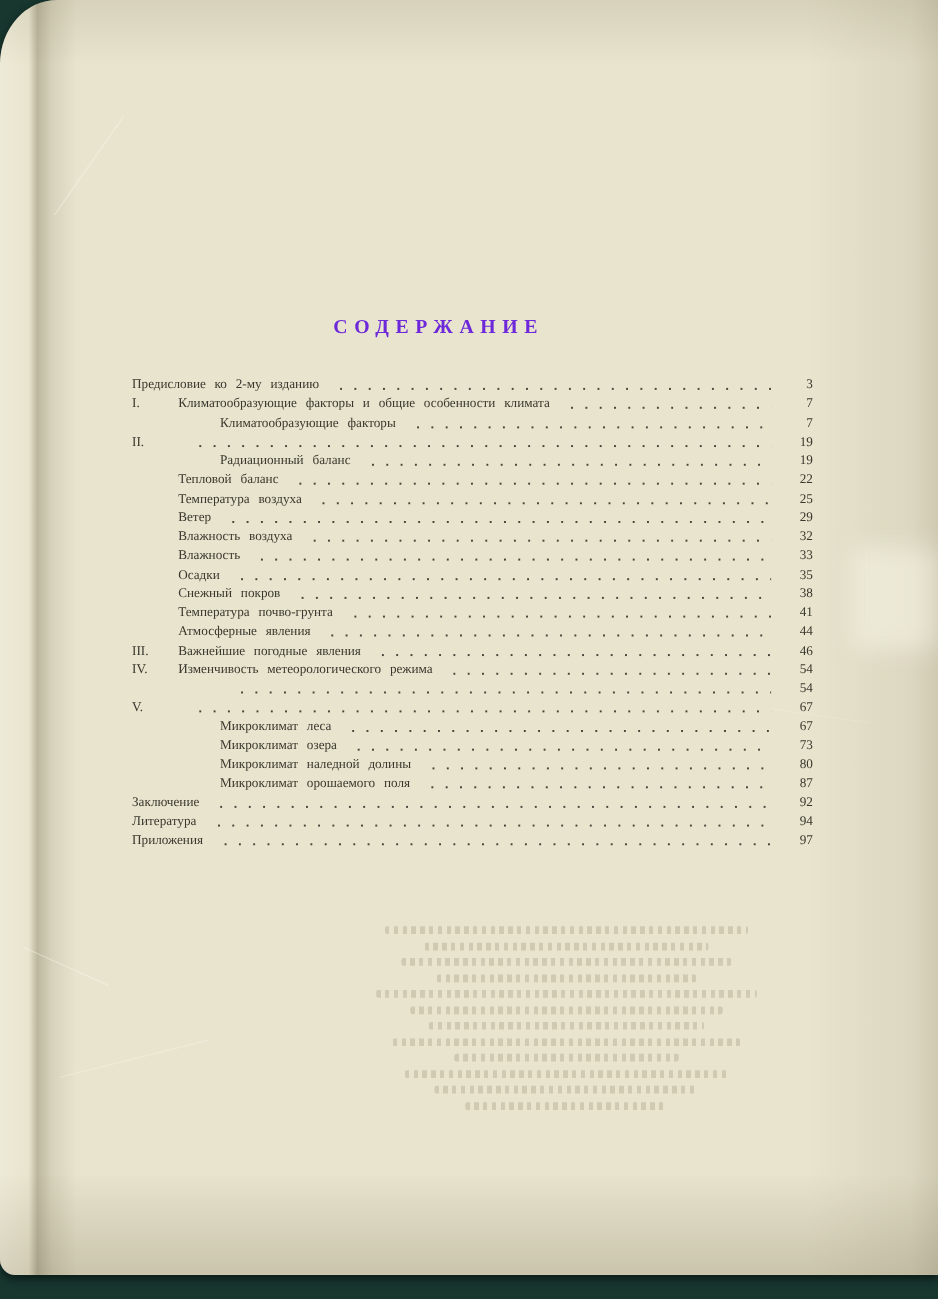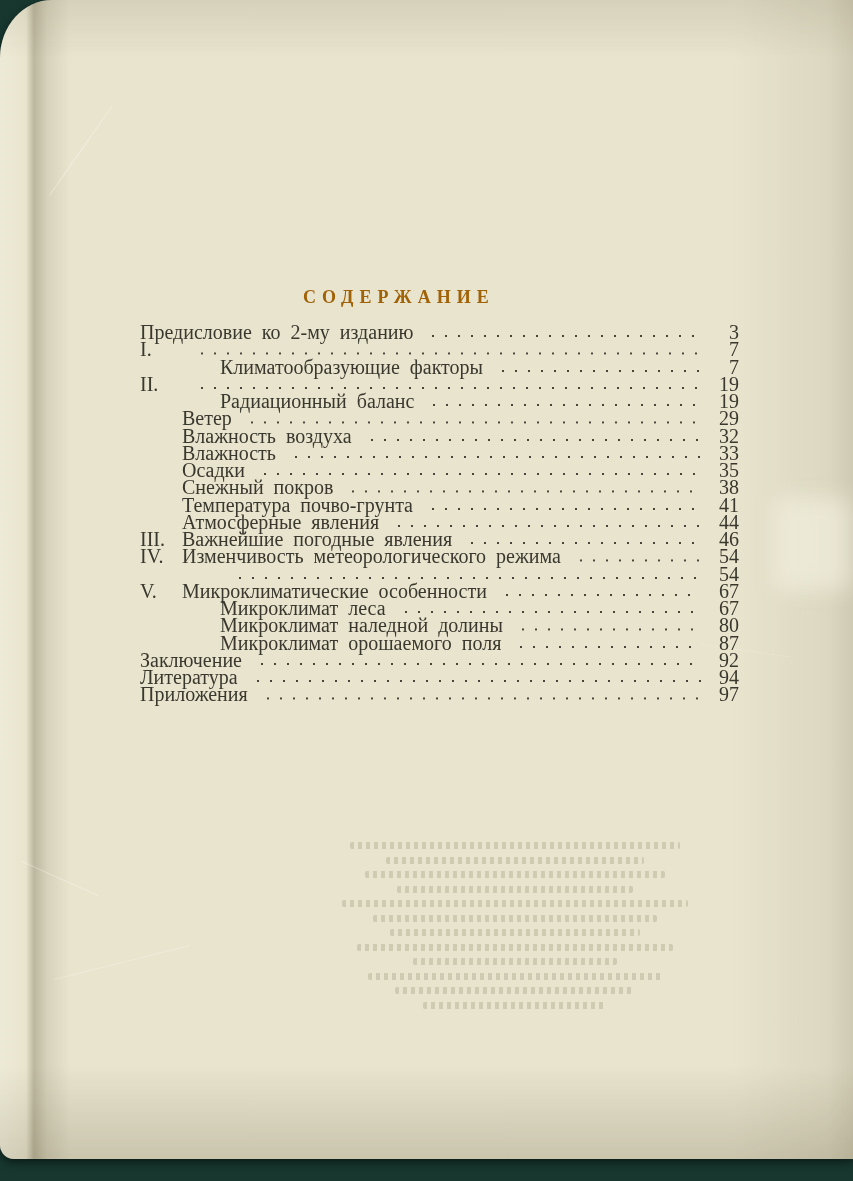--- a/index.html
+++ b/index.html
@@ -43,25 +43,25 @@
   
   .scratch{position:absolute;height:1px;background:rgba(255,255,246,.38);pointer-events:none;}
   .s1{left:26px;top:150px;width:110px;transform:rotate(-55deg);}
   .s2{left:18px;top:878px;width:84px;transform:rotate(24deg);}
   .s3{left:52px;top:962px;width:140px;transform:rotate(-14deg);opacity:.7;}
   .s4{left:700px;top:650px;width:90px;transform:rotate(8deg);opacity:.45;}
 
   
   .toc-wrap{position:absolute;left:120px;right:114px;top:0;color:var(--ink);}
   .title{
-    display:inline-block;margin:286px 0 16px 183px;
+    display:inline-block;margin:286px 0 33px 183px;
     font-size:18px;font-weight:bold;line-height:22px;letter-spacing:6px;
-    color:#a16207;
-  }
-  .toc{font-size:20px;word-spacing:5px;margin-left:20px;}
+    color:#6d28d9;
+  }
+  .toc{font-size:12px;word-spacing:5px;}
   .row{display:flex;align-items:baseline;line-height:17.25px;height:17.25px;}
   .row .num{flex:0 0 42px;white-space:nowrap;}
   .row.indent-2{margin-left:38px;}
   .row .label{white-space:nowrap;}
   .row .leader{
     flex:1 1 auto;min-width:16px;align-self:stretch;margin:0 10px 0 14px;
     background-image:radial-gradient(circle 1.2px at 6px 12.5px, var(--dots) 97%, rgba(0,0,0,0) 100%);
     background-size:13px 17.25px;background-repeat:repeat-x;background-position:left bottom;
   }
   .row .page{flex:0 0 28px;text-align:right;word-spacing:0;}
@@ -95,39 +95,52 @@
       <h1 class="title">СОДЕРЖАНИЕ</h1>
       <div class="toc">
           <div class="row indent-0">
 
     <span class="label">Предисловие ко 2-му изданию</span>
     <span class="leader"></span>
     <span class="page">3</span>
   </div>
           <div class="row indent-1">
     <span class="num">I.</span>
+    <span class="label">Климатообразующие факторы и общие особенности климата</span>
     <span class="leader"></span>
     <span class="page">7</span>
   </div>
           <div class="row indent-2">
     <span class="num"></span>
     <span class="label">Климатообразующие факторы</span>
     <span class="leader"></span>
     <span class="page">7</span>
   </div>
           <div class="row indent-1">
     <span class="num">II.</span>
     <span class="leader"></span>
     <span class="page">19</span>
   </div>
           <div class="row indent-2">
     <span class="num"></span>
     <span class="label">Радиационный баланс</span>
     <span class="leader"></span>
     <span class="page">19</span>
+  </div>
+          <div class="row indent-1">
+    <span class="num"></span>
+    <span class="label">Тепловой баланс</span>
+    <span class="leader"></span>
+    <span class="page">22</span>
+  </div>
+          <div class="row indent-1">
+    <span class="num"></span>
+    <span class="label">Температура воздуха</span>
+    <span class="leader"></span>
+    <span class="page">25</span>
   </div>
           <div class="row indent-1">
     <span class="num"></span>
     <span class="label">Ветер</span>
     <span class="leader"></span>
     <span class="page">29</span>
   </div>
           <div class="row indent-1">
     <span class="num"></span>
     <span class="label">Влажность воздуха</span>
@@ -176,29 +189,34 @@
     <span class="leader"></span>
     <span class="page">54</span>
   </div>
           <div class="row indent-2">
     <span class="num"></span>
     <span class="leader"></span>
     <span class="page">54</span>
   </div>
           <div class="row indent-1">
     <span class="num">V.</span>
-    <span class="label">Микроклиматические особенности</span>
     <span class="leader"></span>
     <span class="page">67</span>
   </div>
           <div class="row indent-2">
     <span class="num"></span>
     <span class="label">Микроклимат леса</span>
     <span class="leader"></span>
     <span class="page">67</span>
+  </div>
+          <div class="row indent-2">
+    <span class="num"></span>
+    <span class="label">Микроклимат озера</span>
+    <span class="leader"></span>
+    <span class="page">73</span>
   </div>
           <div class="row indent-2">
     <span class="num"></span>
     <span class="label">Микроклимат наледной долины</span>
     <span class="leader"></span>
     <span class="page">80</span>
   </div>
           <div class="row indent-2">
     <span class="num"></span>
     <span class="label">Микроклимат орошаемого поля</span>

